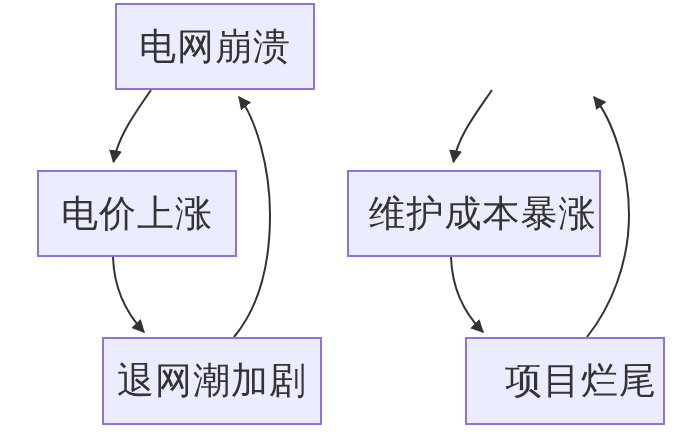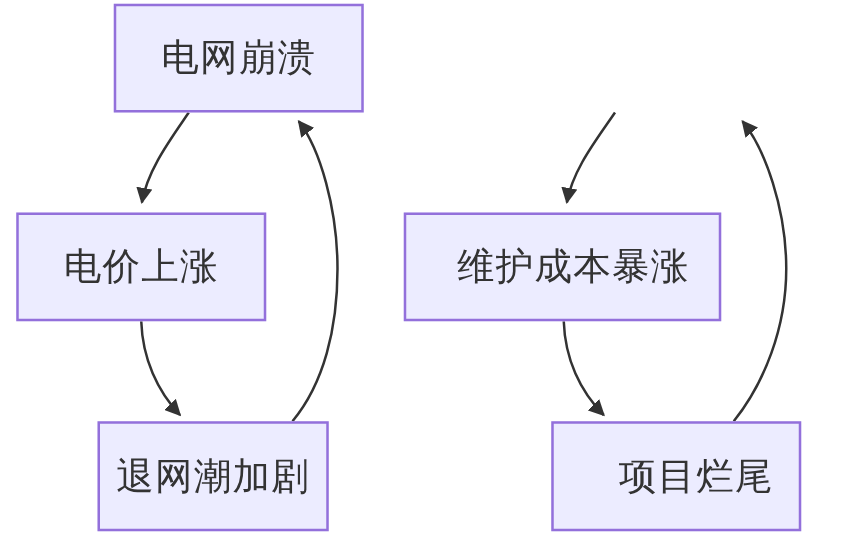--- a/index.html
+++ b/index.html
@@ -28,28 +28,29 @@
   .node {
     position: absolute;
     z-index: 2;
     box-sizing: border-box;
     background: var(--node-fill, #ECECFF);
     border: 2px solid var(--node-border, #9370DB);
     color: var(--text-color, #333333);
     display: flex;
     align-items: center;
     justify-content: center;
-    font-size: 30px;
+    font-size: 37px;
     letter-spacing: 1px;
     white-space: nowrap;
+    margin-left: 24px;
   }
   
   .n-a { left: 91px;  top: 3px;   width: 200px; height: 87px; }
   .n-b { left: 13px;  top: 170px; width: 200px; height: 87px; font-family: Liberation Serif, serif; }
-  .n-c { left: 78px;  top: 337px; width: 185px; height: 88px; text-align: center; }
+  .n-c { left: 78px;  top: 337px; width: 220px; height: 88px; text-align: center; }
   .n-d { left: 414px; top: 3px;   width: 250px; height: 87px; }
   .n-e { left: 323px; top: 170px; width: 254px; height: 87px; padding-left: 17px; }
   .n-f { left: 441px; top: 337px; width: 200px; height: 88px; padding-left: 32px; }
 </style>
 </head>
 <body style="--canvas-bg: #ffffff; --node-fill: #ECECFF; --node-border: #9370DB; --edge-color: #333333; --text-color: #333333;">
 
 <div class="canvas">
 
   <svg class="edges" viewBox="0 0 679 439" xmlns="http://www.w3.org/2000/svg" aria-hidden="true">

